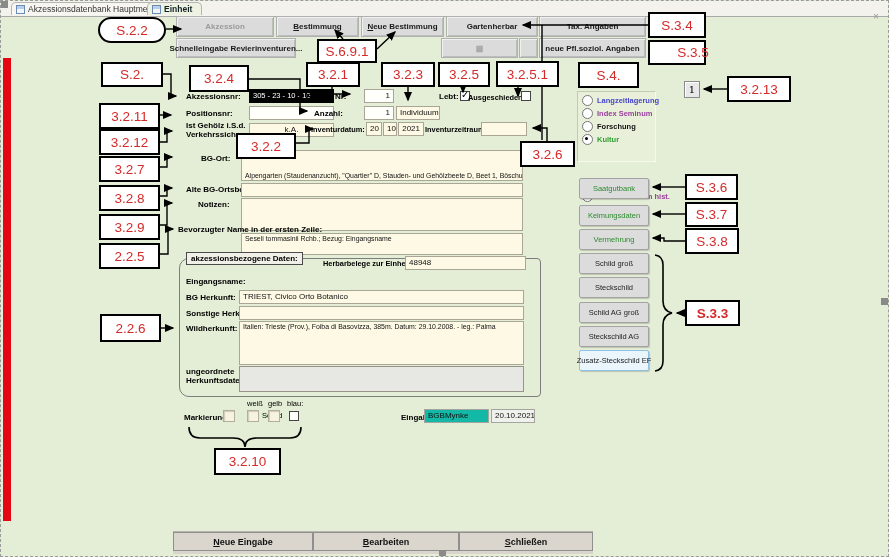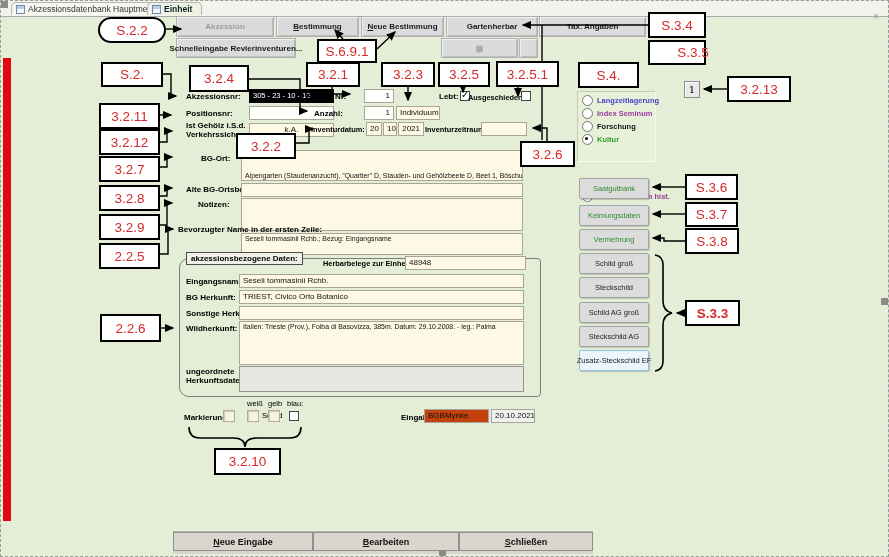--- a/index.html
+++ b/index.html
@@ -80,20 +80,21 @@
   <div class="tbtn" style="left:275px;top:15px;width:83px;height:21px;"><u>B</u>estimmung</div>
   <div class="tbtn" style="left:360px;top:15px;width:83px;height:21px;"><u>N</u>eue Bestimmung</div>
   <div class="tbtn" style="left:445px;top:15px;width:92px;height:21px;">Gartenherbar</div>
   <div class="tbtn" style="left:538px;top:15px;width:107px;height:21px;">Tax. Angaben</div>
 
   <div class="tbtn" style="left:175px;top:37px;width:120px;height:20px;">Schnelleingabe Revierinventuren...</div>
   <div class="tbtn" style="left:440px;top:37px;width:77px;height:20px;color:#a7a7a7;">
     <span>▦</span>
   </div>
   <div class="tbtn" style="left:518px;top:37px;width:19px;height:20px;"></div>
+  <div class="tbtn" style="left:538px;top:37px;width:107px;height:20px;">neue Pfl.soziol. Angaben</div>
 
   <div class="redbar"></div>
 
   <div class="lbl" style="left:185px;top:91px;">Akzessionsnr:</div>
   <div class="fld sel" style="left:248px;top:88px;width:85px;height:14px;">305 - 23 - 10 - 10</div>
   <div class="lbl" style="left:305px;top:91px;">Einheit Nr:</div>
   <div class="fld white right" style="left:363px;top:88px;width:30px;height:14px;">1</div>
   <div class="lbl" style="left:438px;top:91px;">Lebt:</div>
   <div class="cb on" style="left:459px;top:90px;width:10px;height:10px;"></div>
   <div class="lbl tight" style="left:467px;top:92px;">Ausgeschieden:</div>
@@ -155,21 +156,20 @@
   <div class="sbtn" style="left: 578px; top: 276px; color: rgb(34, 34, 34);">Steckschild</div>
   <div class="sbtn" style="left: 578px; top: 301px; color: rgb(34, 34, 34);">Schild AG groß</div>
   <div class="sbtn" style="left: 578px; top: 325px; color: rgb(34, 34, 34);">Steckschild AG</div>
   <div class="sbtn focus" style="left: 578px; top: 349px; color: rgb(34, 34, 34);">Zusatz-Steckschild EF</div>
 
   <div class="grp" style="left:178px;top:257px;width:360px;height:137px;"></div>
   <div class="ghdr" style="left:185px;top:251px;">akzessionsbezogene Daten:</div>
   <div class="lbl tight" style="left:322px;top:258px;">Herbarbelege zur Einheit</div>
   <div class="fld" style="left:404px;top:255px;width:121px;height:14px;">48948</div>
   <div class="lbl" style="left:185px;top:276px;">Eingangsname:</div>
-  <div class="fld" style="left:238px;top:273px;width:285px;height:14px;">Seseli tommasinii Rchb.</div>
   <div class="lbl" style="left:185px;top:292px;">BG Herkunft:</div>
   <div class="fld" style="left:238px;top:289px;width:285px;height:14px;">TRIEST, Civico Orto Botanico</div>
   <div class="lbl" style="left:185px;top:308px;">Sonstige Herkunft</div>
   <div class="fld" style="left:238px;top:305px;width:285px;height:14px;"></div>
   <div class="lbl" style="left:185px;top:323px;">Wildherkunft:</div>
   <div class="fld vsm" style="left:238px;top:320px;width:285px;height:44px;">Italien: Trieste (Prov.), Foiba di Basovizza, 385m. Datum: 29.10.2008. - leg.: Palma</div>
   <div class="lbl" style="left:185px;top:366px;">ungeordnete</div>
   <div class="lbl" style="left:185px;top:375px;">Herkunftsdaten:</div>
   <div class="fld gray" style="left:238px;top:365px;width:285px;height:26px;"></div>
 
@@ -177,21 +177,21 @@
   <div class="hdr" style="left:246px;top:398px;">weiß</div>
   <div class="hdr" style="left:267px;top:398px;">gelb</div>
   <div class="hdr" style="left:286px;top:398px;">blau:</div>
   <div class="lbl" style="left:183px;top:412px;">Markierung:</div>
   <div class="cb sunk" style="left:222px;top:409px;width:12px;height:12px;"></div>
   <div class="cb sunk" style="left:246px;top:409px;width:12px;height:12px;"></div>
   <div class="cb sunk" style="left:267px;top:409px;width:12px;height:12px;"></div>
   <div class="cb" style="left:288px;top:410px;width:10px;height:10px;"></div>
 
   <div class="lbl" style="left:400px;top:412px;">Eingabe:</div>
-  <div class="fld" style="left:423px;top:408px;width:65px;height:14px;background:#c2410c;border-color:#a5a5a0;">BGBMynke</div>
+  <div class="fld" style="left:423px;top:408px;width:65px;height:14px;background:#14b8a6;border-color:#a5a5a0;">BGBMynke</div>
   <div class="fld right" style="left:490px;top:408px;width:44px;height:14px;background:#f0f0ec;border-color:#a5a5a0;">20.10.2021</div>
 
   <div class="bbar"></div>
   <div class="bbtn" style="left:172px;width:140px;"><u>N</u>eue Eingabe</div>
   <div class="bbtn" style="left:312px;width:146px;"><u>B</u>earbeiten</div>
   <div class="bbtn" style="left:458px;width:134px;"><u>S</u>chließen</div>
 
   <svg class="ov" width="889" height="557">
     <defs>
       <marker id="ah" markerWidth="8" markerHeight="7" refX="6" refY="3" orient="auto">

